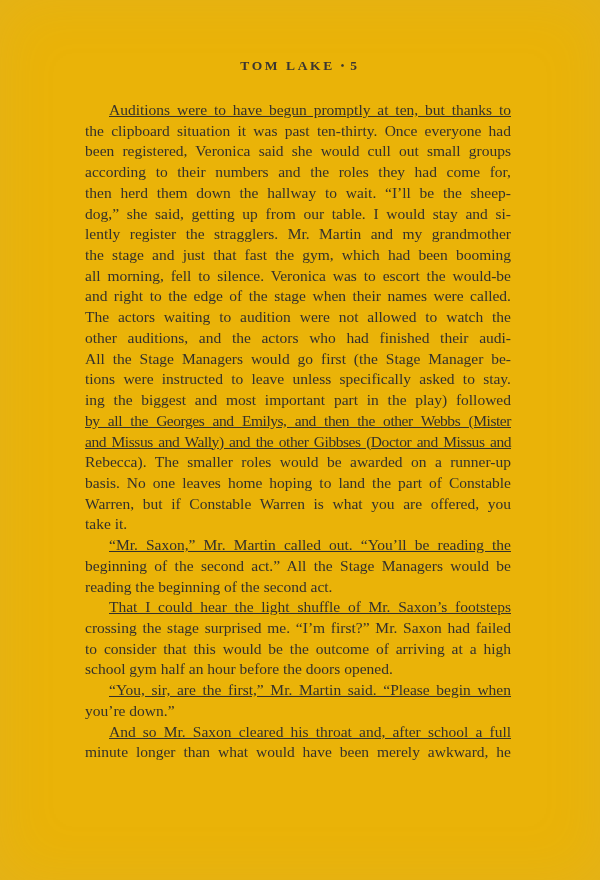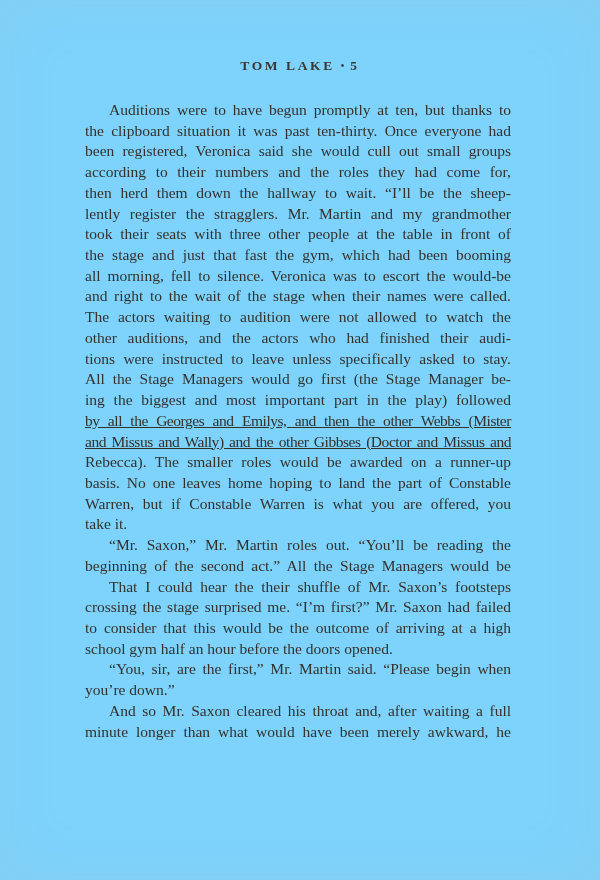--- a/index.html
+++ b/index.html
@@ -4,21 +4,21 @@
 <style>
   html, body { margin: 0; padding: 0; }
   body {
     width: 600px; height: 880px;
     background: #ffffff;
     font-family: "Liberation Serif", "DejaVu Serif", serif;
   }
   .page {
     position: relative;
     width: 600px; height: 880px;
-    background: #7dd3fc;
+    background: #eab308;
     color: #34312c;
     overflow: hidden;
     box-shadow: inset 0 0 60px rgba(180,175,165,0.12);
   }
   .running-head {
     position: absolute;
     top: 58px; left: 0; width: 100%;
     text-align: center;
     font-size: 13.5px;
     font-weight: bold;
@@ -38,75 +38,76 @@
     line-height: 20.72px;
     color: #34312c;
   }
   .para { margin: 0; padding: 0; }
   .line {
     height: 20.72px;
     text-align: justify;
     text-align-last: justify;
     white-space: normal;
   }
-  .line.first { text-indent: 24px; }
+  .line.first { text-indent: 24px; text-decoration: underline; }
   .line.lastline { text-align: right; text-align-last: left; }
   .line.condensed { letter-spacing: -0.45px; text-decoration: underline; }
 </style>
 </head>
 <body>
 
 <div class="page">
 
   <header class="running-head">
     <span>TOM LAKE</span><span class="sep">•</span><span>5</span>
   </header>
 
   <main class="text-block">
 
     <div class="para">
       <div class="line first">Auditions were to have begun promptly at ten, but thanks to</div>
       <div class="line">the clipboard situation it was past ten-thirty. Once everyone had</div>
       <div class="line">been registered, Veronica said she would cull out small groups</div>
       <div class="line">according to their numbers and the roles they had come for,</div>
       <div class="line">then herd them down the hallway to wait. “I’ll be the sheep-</div>
+      <div class="line">dog,” she said, getting up from our table. I would stay and si-</div>
       <div class="line">lently register the stragglers. Mr. Martin and my grandmother</div>
-      <div class="line">took their seats with three other people at the table in front of</div>
       <div class="line">the stage and just that fast the gym, which had been booming</div>
       <div class="line">all morning, fell to silence. Veronica was to escort the would-be</div>
-      <div class="line">and right to the wait of the stage when their names were called.</div>
+      <div class="line">and right to the edge of the stage when their names were called.</div>
       <div class="line">The actors waiting to audition were not allowed to watch the</div>
       <div class="line">other auditions, and the actors who had finished their audi-</div>
+      <div class="line">All the Stage Managers would go first (the Stage Manager be-</div>
       <div class="line">tions were instructed to leave unless specifically asked to stay.</div>
-      <div class="line">All the Stage Managers would go first (the Stage Manager be-</div>
       <div class="line">ing the biggest and most important part in the play) followed</div>
       <div class="line condensed">by all the Georges and Emilys, and then the other Webbs (Mister</div>
       <div class="line condensed">and Missus and Wally) and the other Gibbses (Doctor and Missus and</div>
       <div class="line">Rebecca). The smaller roles would be awarded on a runner-up</div>
       <div class="line">basis. No one leaves home hoping to land the part of Constable</div>
       <div class="line">Warren, but if Constable Warren is what you are offered, you</div>
       <div class="line lastline">take it.</div>
     </div>
 
     <div class="para">
-      <div class="line first">“Mr. Saxon,” Mr. Martin roles out. “You’ll be reading the</div>
+      <div class="line first">“Mr. Saxon,” Mr. Martin called out. “You’ll be reading the</div>
       <div class="line">beginning of the second act.” All the Stage Managers would be</div>
+      <div class="line lastline">reading the beginning of the second act.</div>
     </div>
 
     <div class="para">
-      <div class="line first">That I could hear the their shuffle of Mr. Saxon’s footsteps</div>
+      <div class="line first">That I could hear the light shuffle of Mr. Saxon’s footsteps</div>
       <div class="line">crossing the stage surprised me. “I’m first?” Mr. Saxon had failed</div>
       <div class="line">to consider that this would be the outcome of arriving at a high</div>
       <div class="line lastline">school gym half an hour before the doors opened.</div>
     </div>
 
     <div class="para">
       <div class="line first">“You, sir, are the first,” Mr. Martin said. “Please begin when</div>
       <div class="line lastline">you’re down.”</div>
     </div>
 
     <div class="para">
-      <div class="line first">And so Mr. Saxon cleared his throat and, after waiting a full</div>
+      <div class="line first">And so Mr. Saxon cleared his throat and, after school a full</div>
       <div class="line">minute longer than what would have been merely awkward, he</div>
     </div>
 
   </main>
 </div>
 
 </body></html>

